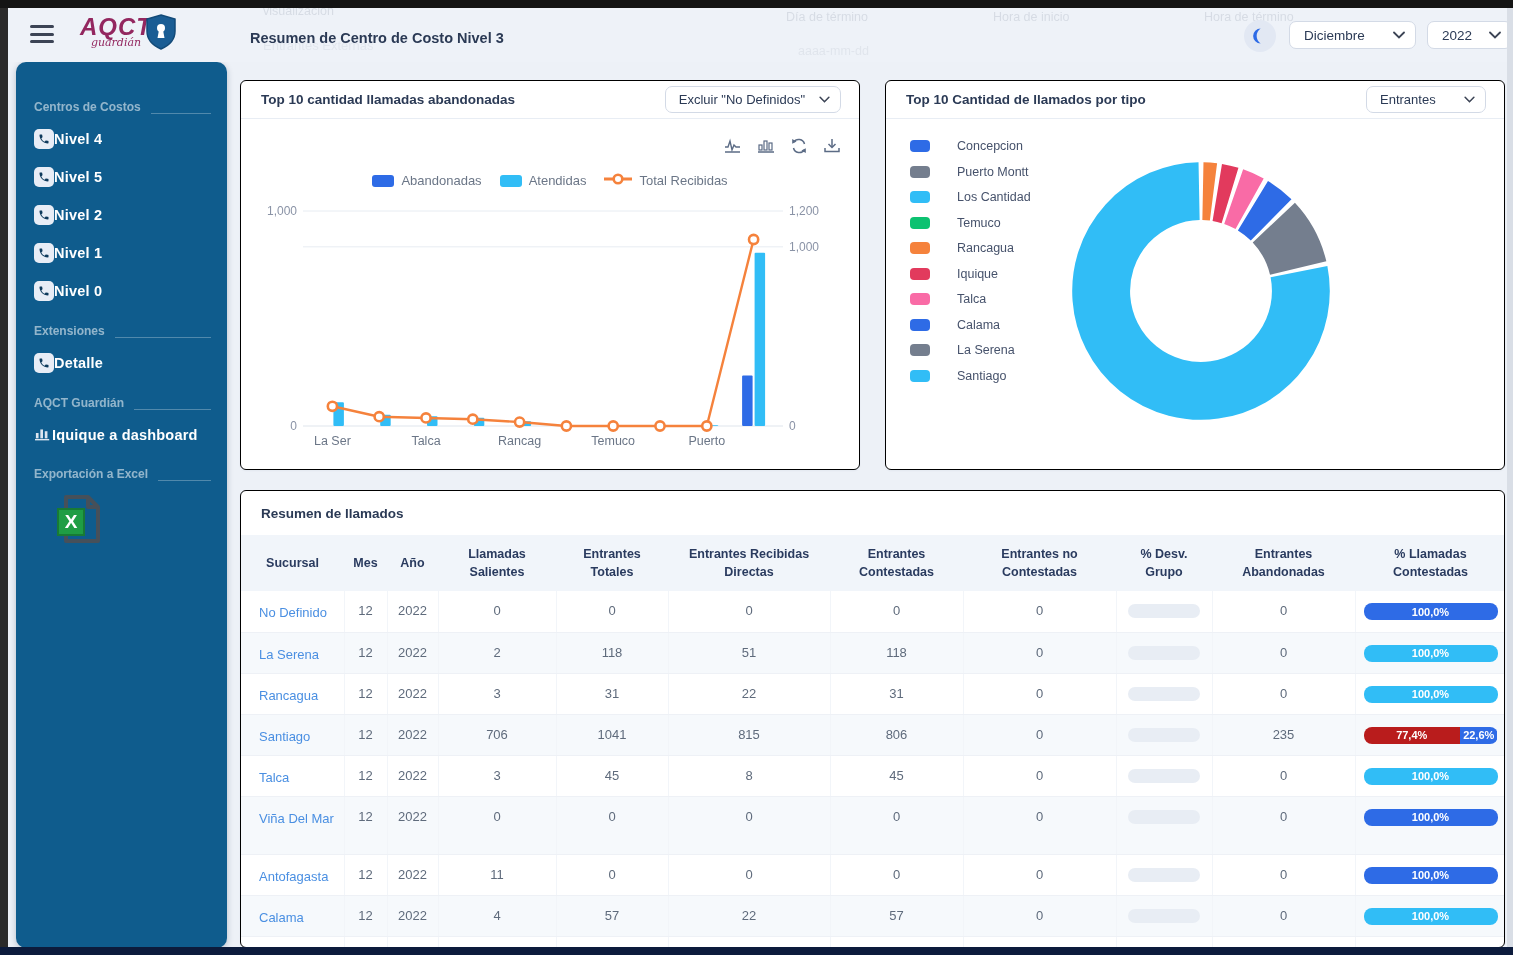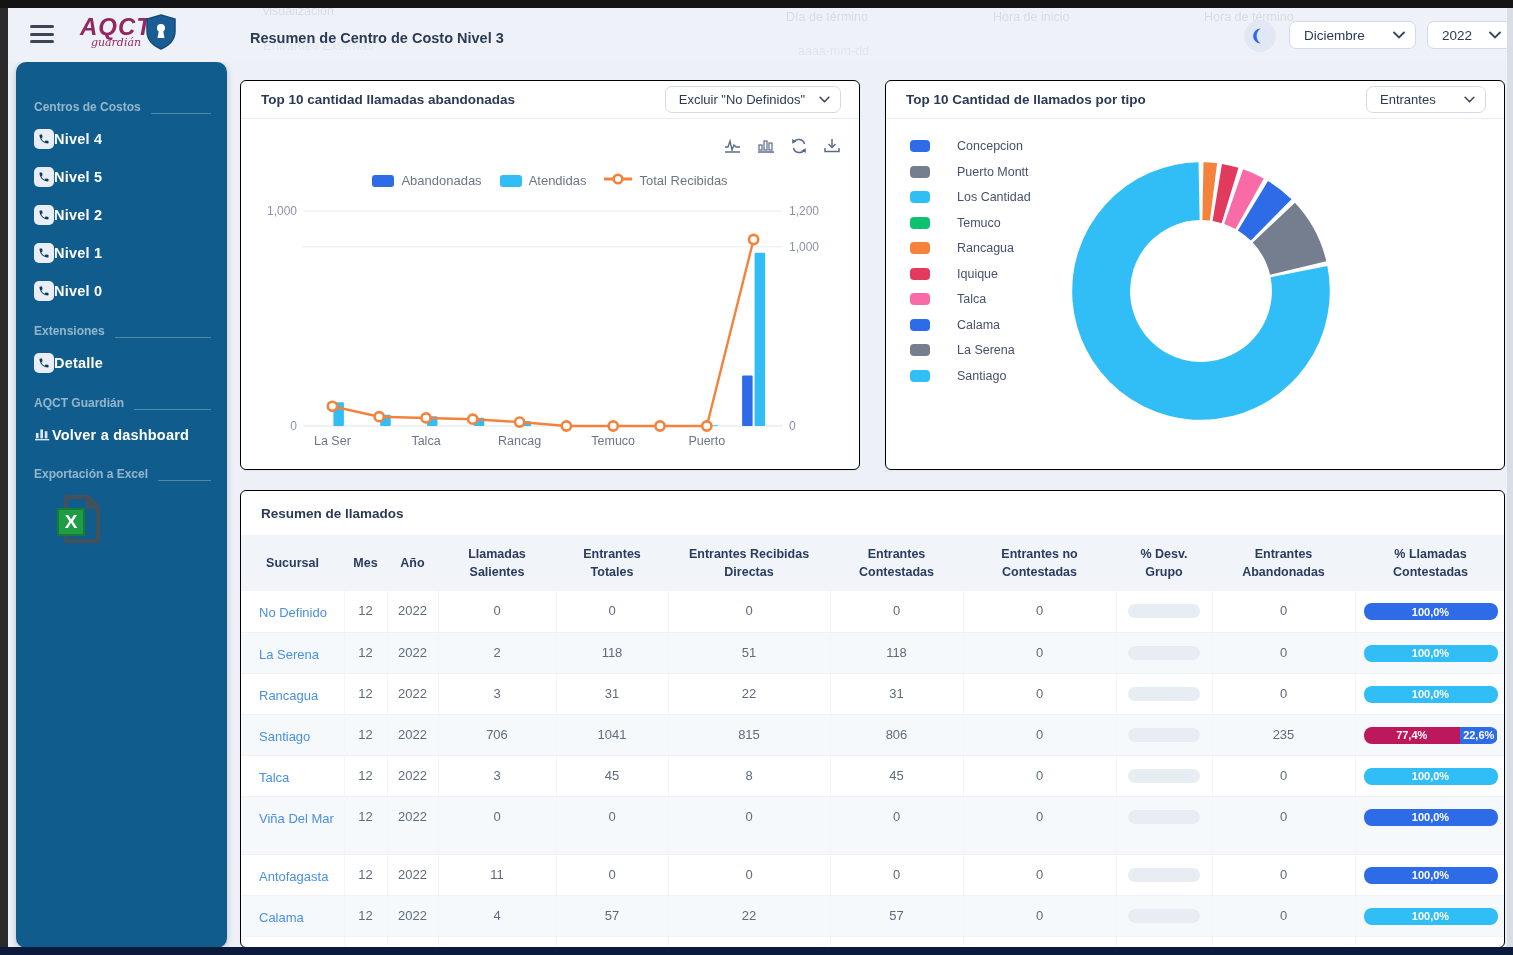--- a/index.html
+++ b/index.html
@@ -193,21 +193,21 @@
         <span>AQCT Guardián</span>
         <span class="rule"></span>
       </div>
       <div class="sb-item">
         <span><svg width="18" height="16" viewBox="0 0 20 18">
             <rect x="2" y="9" width="3" height="6" fill="#dde6f0"></rect>
             <rect x="7" y="5" width="3" height="10" fill="#dde6f0"></rect>
             <rect x="12" y="7" width="3" height="8" fill="#dde6f0"></rect>
             <line x1="1" y1="16.5" x2="17" y2="16.5" stroke="#dde6f0" stroke-width="1.6"></line>
           </svg></span>
-        <span>Volver a dashboard</span>
+        <span>Iquique a dashboard</span>
       </div>
       <div class="sb-section-title">
         <span>Exportación a Excel</span>
         <span class="rule"></span>
       </div>
       <div class="sb-excel"><svg width="52" height="56" viewBox="0 0 52 56">
           <path d="M12 6 H34 L44 16 V50 H12 Z" fill="none" stroke="#46505a" stroke-width="4" stroke-linejoin="round"></path>
           <path d="M34 6 V16 H44" fill="none" stroke="#46505a" stroke-width="4" stroke-linejoin="round"></path>
           <rect x="4" y="18" width="26" height="26" fill="#1f9d44" stroke="#187a35" stroke-width="2"></rect>
           <text x="17" y="37" text-anchor="middle" font-size="19" font-weight="bold" fill="#fff">X</text>
@@ -467,21 +467,21 @@
             <td>1041</td>
             <td>815</td>
             <td>806</td>
             <td>0</td>
             <td>
               <div class="pill-empty"></div>
             </td>
             <td>235</td>
             <td>
               <div class="pct-bar">
-                <div class="pct-seg" style="width: 72%; background: #be185d;">77,4%</div>
+                <div class="pct-seg" style="width: 72%; background: #b91c1c;">77,4%</div>
                 <div class="pct-seg" style="width: 28%; background: rgb(46, 107, 230);">22,6%</div>
               </div>
             </td>
           </tr>
           <tr>
             <td>Talca</td>
             <td>12</td>
             <td>2022</td>
             <td>3</td>
             <td>45</td>

